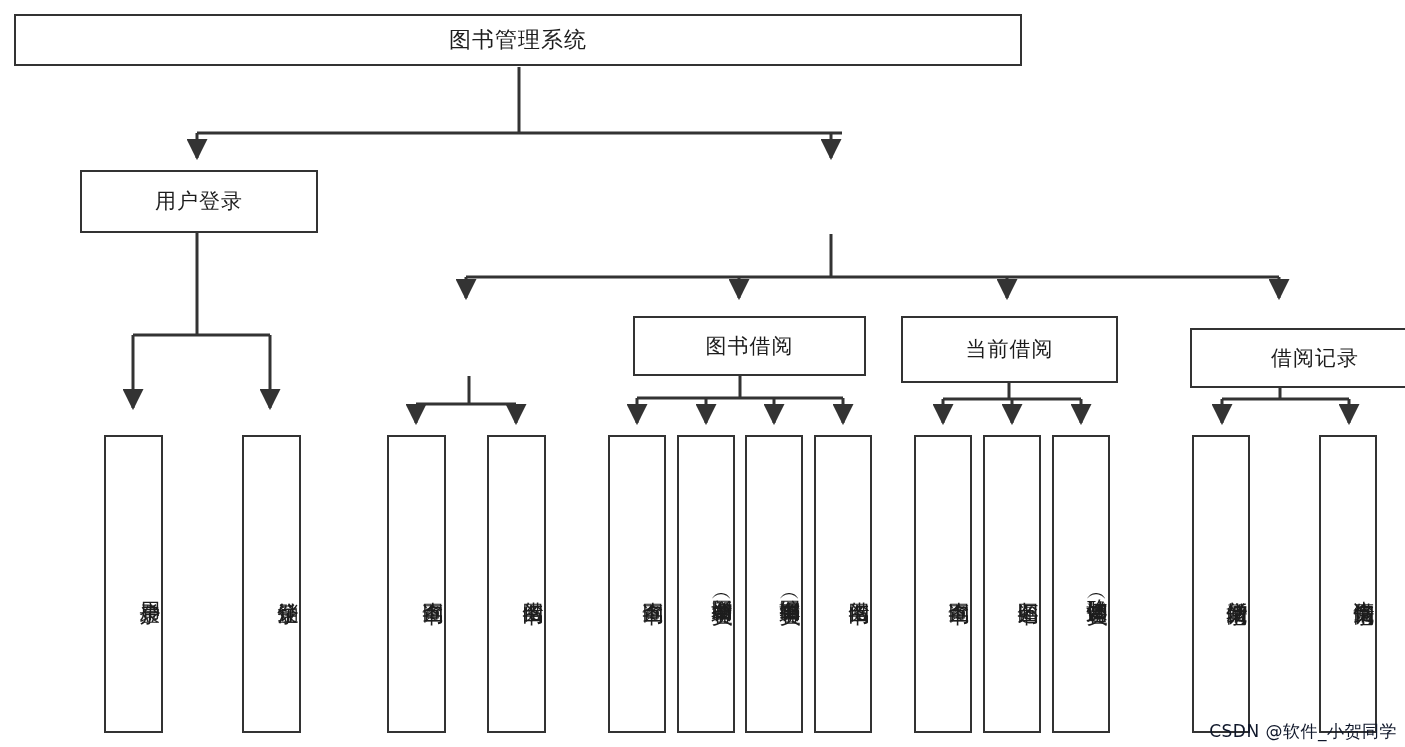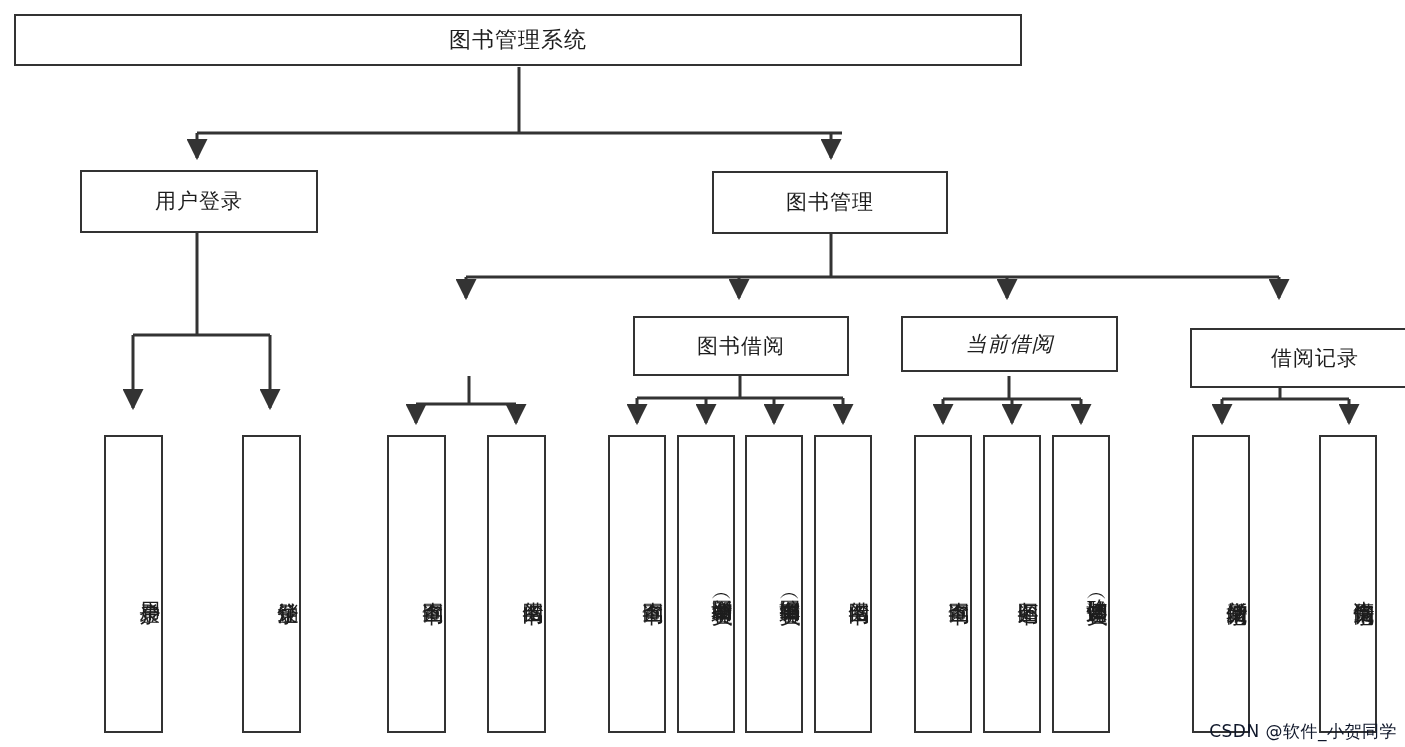--- a/index.html
+++ b/index.html
@@ -111,24 +111,23 @@
       <path d="M 1280 376 L 1280 399"></path>
       <path d="M 1222 399 L 1349 399"></path>
       <path d="M 1222 399 L 1222 423" marker-end="url(#arrow)"></path>
       <path d="M 1349 399 L 1349 423" marker-end="url(#arrow)"></path>
     </g>
   </svg>
 
   <div class="node h root" style="left:14px;top:14px;width:1008px;height:52px;">图书管理系统</div>
 
   <div class="node h" style="left:80px;top:170px;width:238px;height:63px;">用户登录</div>
-  <div class="node h" style="left:712px;top:171px;width:236px;height:63px;">图书管理</div>
 
-  <div class="node h" style="left:633px;top:316px;width:216px;height:60px;">图书借阅</div>
-  <div class="node h" style="left:901px;top:316px;width:217px;height:56px;font-style:italic;">当前借阅</div>
+  <div class="node h" style="left:633px;top:316px;width:233px;height:60px;">图书借阅</div>
+  <div class="node h" style="left:901px;top:316px;width:217px;height:67px;">当前借阅</div>
   <div class="node h" style="left:1190px;top:316px;width:250px;height:60px;margin-top:12px;">借阅记录</div>
 
   <div class="node v" style="left:104px;top:435px;width:59px;height:298px;">用户登录</div>
   <div class="node v" style="left:242px;top:435px;width:59px;height:298px;">注销登录</div>
 
   <div class="node v" style="left:387px;top:435px;width:59px;height:298px;">查询图书</div>
   <div class="node v" style="left:487px;top:435px;width:59px;height:298px;">借阅图书</div>
 
   <div class="node v" style="left:608px;top:435px;width:58px;height:298px;">查询图书</div>
   <div class="node v topalign" style="left:677px;top:435px;width:58px;height:298px;">新增图书（管理员）</div>

